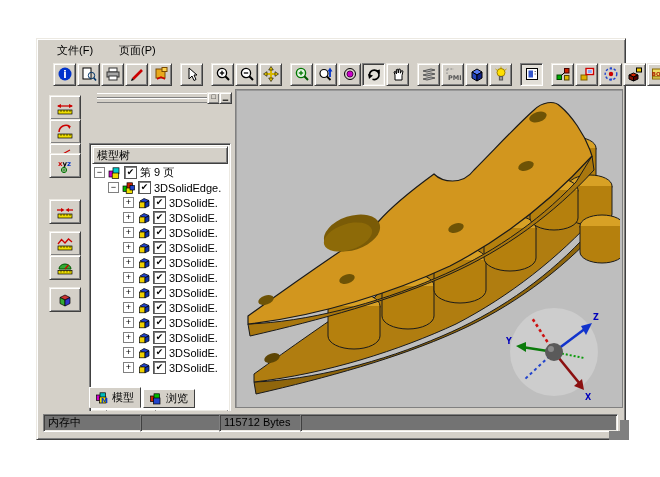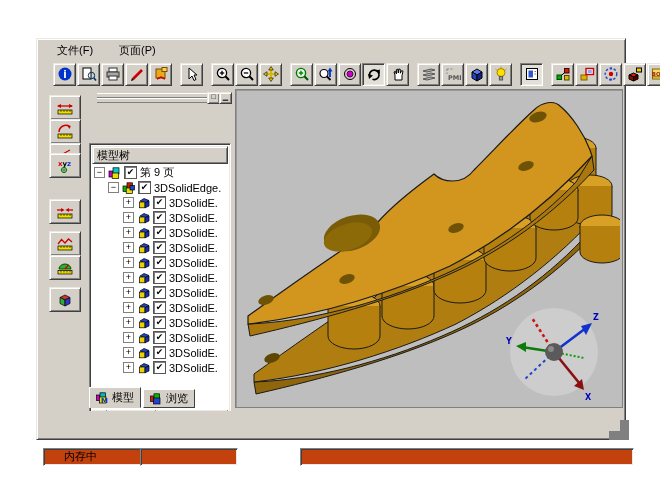--- a/index.html
+++ b/index.html
@@ -30,21 +30,21 @@
   .cubeicon{width:13px;height:12px;flex:0 0 auto;}
   .hscroll{left:2px;bottom:2px;right:2px;height:13px;background:#ECEAE4;display:flex;}
   .sa{width:13px;height:13px;font-size:7px;line-height:11px;text-align:center;padding:0;flex:0 0 auto;}
   .thumb{width:46px;height:13px;margin-left:1px;}
   .track{flex:1;}
   .tabs{left:2px;top:298px;height:19px;display:flex;gap:2px;}
   .tab{height:19px;display:flex;align-items:center;gap:3px;padding:0 6px;border:1px solid;border-color:#fff #404040 #D4D0C8 #fff;background:#D4D0C8;}
   .tab.back{border-color:#fff #404040 #404040 #fff;height:17px;margin-top:2px;}
   .viewport{left:196px;top:0;width:386px;height:317px;background:#BEBEBE;border:1px solid #808080;box-shadow:inset 1px 1px 0 #999;}
   .statusbar{left:2px;top:372px;right:2px;height:22px;background:#D4D0C8;}
-  .cell{top:3px;height:16px;line-height:15px;padding-left:20px;background:#c2410c;margin-top:34px;}
+  .cell{top:3px;height:16px;line-height:15px;padding-left:4px;background:#737373;}
   .grip{right:3px;top:8px;width:12px;height:12px;
      box-shadow:9px 9px 0 #808080,5px 9px 0 #808080,9px 5px 0 #808080,1px 9px 0 #808080,5px 5px 0 #808080,9px 1px 0 #808080;}
   .lbl{cursor:default;}
   text{font-family:"DejaVu Sans",sans-serif;}
 </style>
 </head>
 <body>
 
 <div class="abs win r">
 
@@ -590,17 +590,18 @@
           <text x="270" y="254" font-size="8" fill="#0000BB" font-weight="bold">Y</text>
         </g>
       </svg>
     </div>
 
   </div>
 
   <div class="abs statusbar">
     <div class="abs cell s lbl" style="left:4px;width:94px">内存中</div>
     <div class="abs cell s lbl" style="left:101px;width:76px"></div>
+    <div class="abs cell s lbl" style="left:180px;width:78px">115712 Bytes</div>
     <div class="abs cell s lbl" style="left:261px;width:312px"></div>
     <div class="abs grip"></div>
   </div>
 
 </div>
 
 </body></html>

